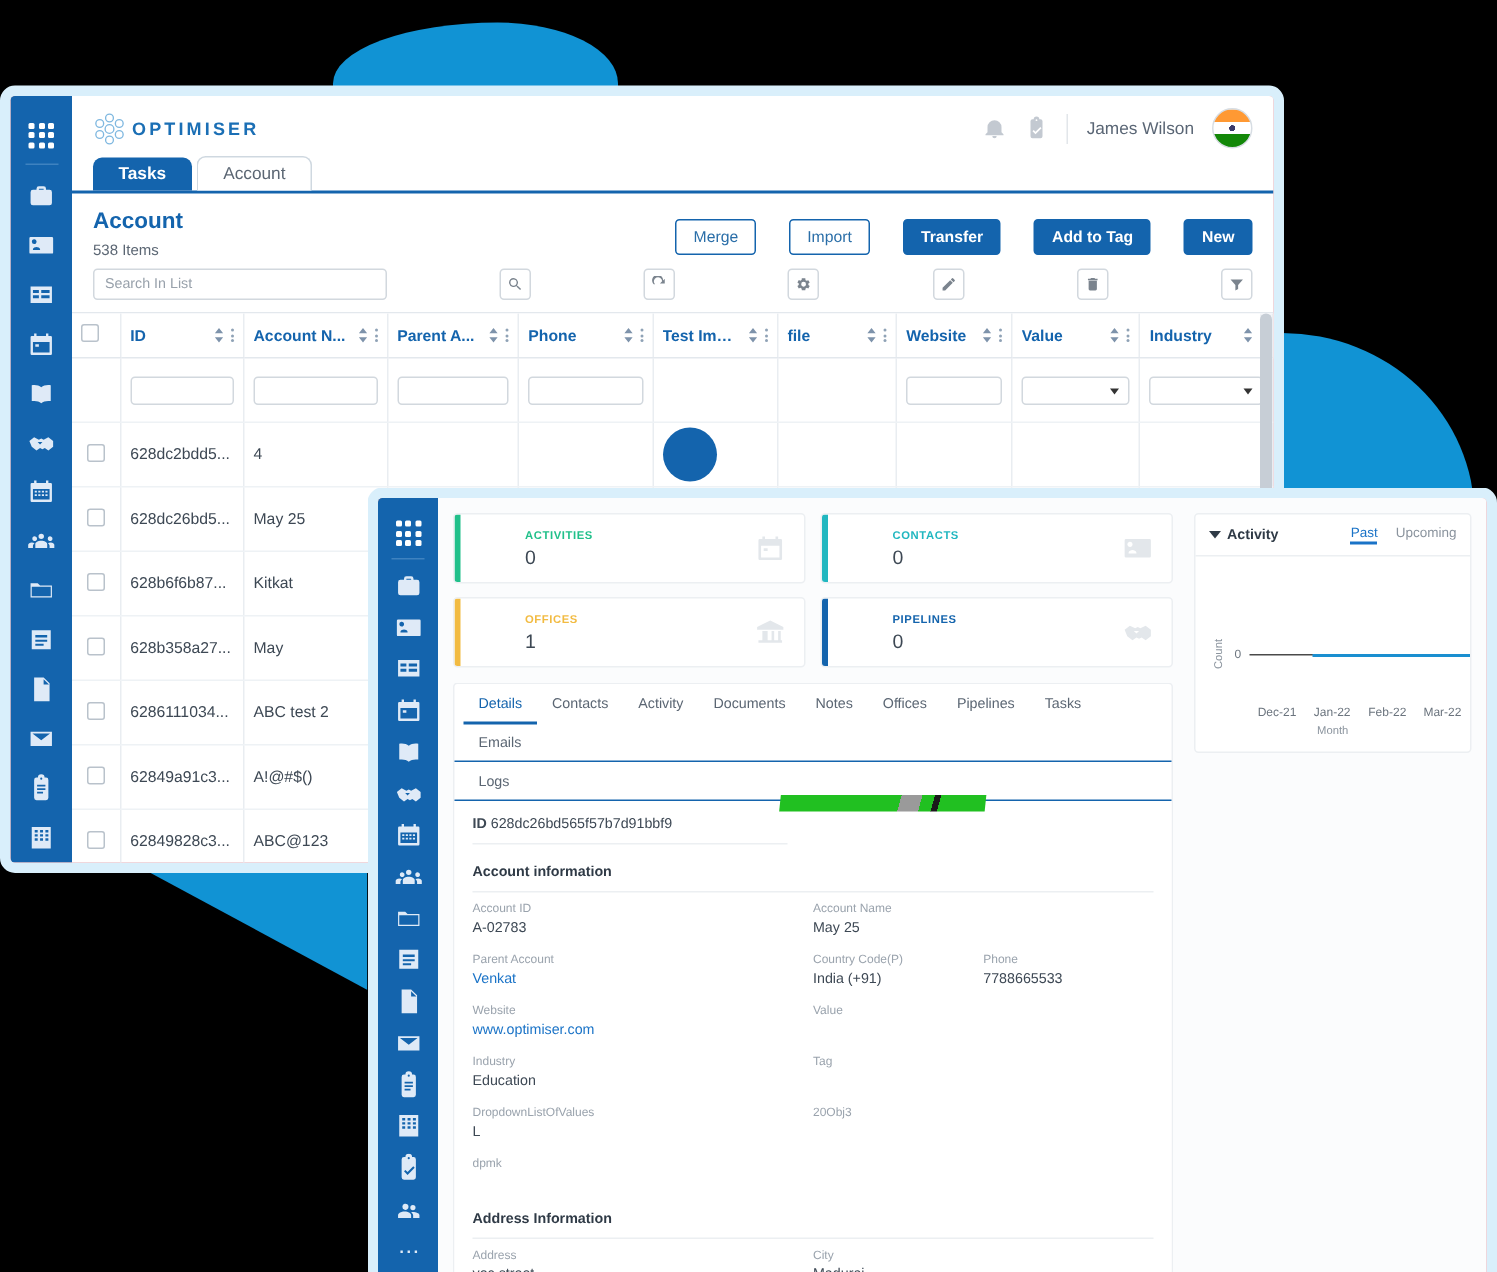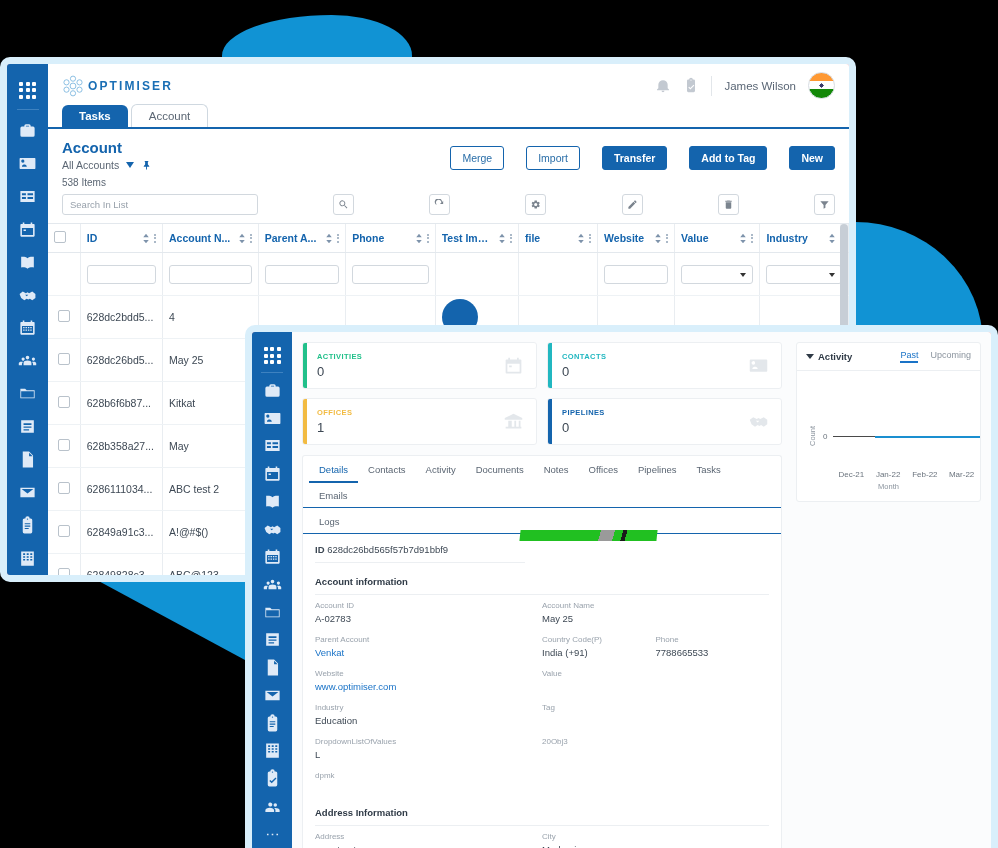--- a/index.html
+++ b/index.html
@@ -148,21 +148,21 @@
   .fw-left { width: 500px; padding: 10px 10px 0 10px; }
   .fw-right { flex: 1; padding: 10px 10px 0 4px; }
 
   .kpi-grid { display: grid; grid-template-columns: 1fr 1fr; gap: 9px 10px; }
   .kpi {
     background: #fff; border: 1px solid #eceff2; border-radius: 3px;
     height: 47px; display: flex; align-items: center; padding: 0 12px 0 0;
     position: relative; overflow: hidden;
   }
   .kpi .bar { position: absolute; left: 0; top: 0; bottom: 0; width: 4px; }
-  .kpi .txt { padding-left: 14px; flex: 1; }
+  .kpi .txt { padding-left: 14px; flex: 1; margin-left: 33px; }
   .kpi .lbl { font-size: 7.5px; font-weight: 700; letter-spacing: 0.4px; }
   .kpi .val { font-size: 13px; color: #3d4854; margin-top: 3px; }
   .kpi .ic { width: 21px; height: 21px; fill: #e3e7eb; }
 
   .tabs-panel { background: #fff; border: 1px solid #eceff2; border-radius: 3px; margin-top: 10px; border-bottom: none; }
   .tabs-row { display: flex; flex-wrap: wrap; padding: 0 6px; border-bottom: 1px solid #1464ad; }
   .ftab { font-size: 9.5px; color: #5b6673; padding: 8px 10px 6px; white-space: nowrap; }
   .ftab.active { color: #1464ad; border-bottom: 2px solid #1464ad; margin-bottom: -1px; }
   .tabs-row.second { border-bottom: 1px solid #1464ad; }
 
@@ -324,27 +324,20 @@
         </div>
       </div>
 
       <div class="tabstrip" id="back-tabs">
           <div class="tab primary">Tasks</div>
           <div class="tab secondary">Account</div>
         </div>
 
       <div class="page-head">
         <div class="page-title">Account</div>
-        <div class="page-sub">
-          <span class="page-sub-text">All Accounts</span>
-          <span class="caret-dn"></span>
-          <svg class="pin-icon" viewBox="0 0 24 24">
-              <path d="M16 3H8v2h1v6l-3 3v2h5v6h2v-6h5v-2l-3-3V5h1z"></path>
-            </svg>
-        </div>
         <div class="items-count">538 Items</div>
       </div>
 
       <div class="head-actions" id="back-actions">
           <div class="btn ghost">Merge</div>
           <div class="btn ghost">Import</div>
           <div class="btn solid">Transfer</div>
           <div class="btn solid">Add to Tag</div>
           <div class="btn solid">New</div>
         </div>

